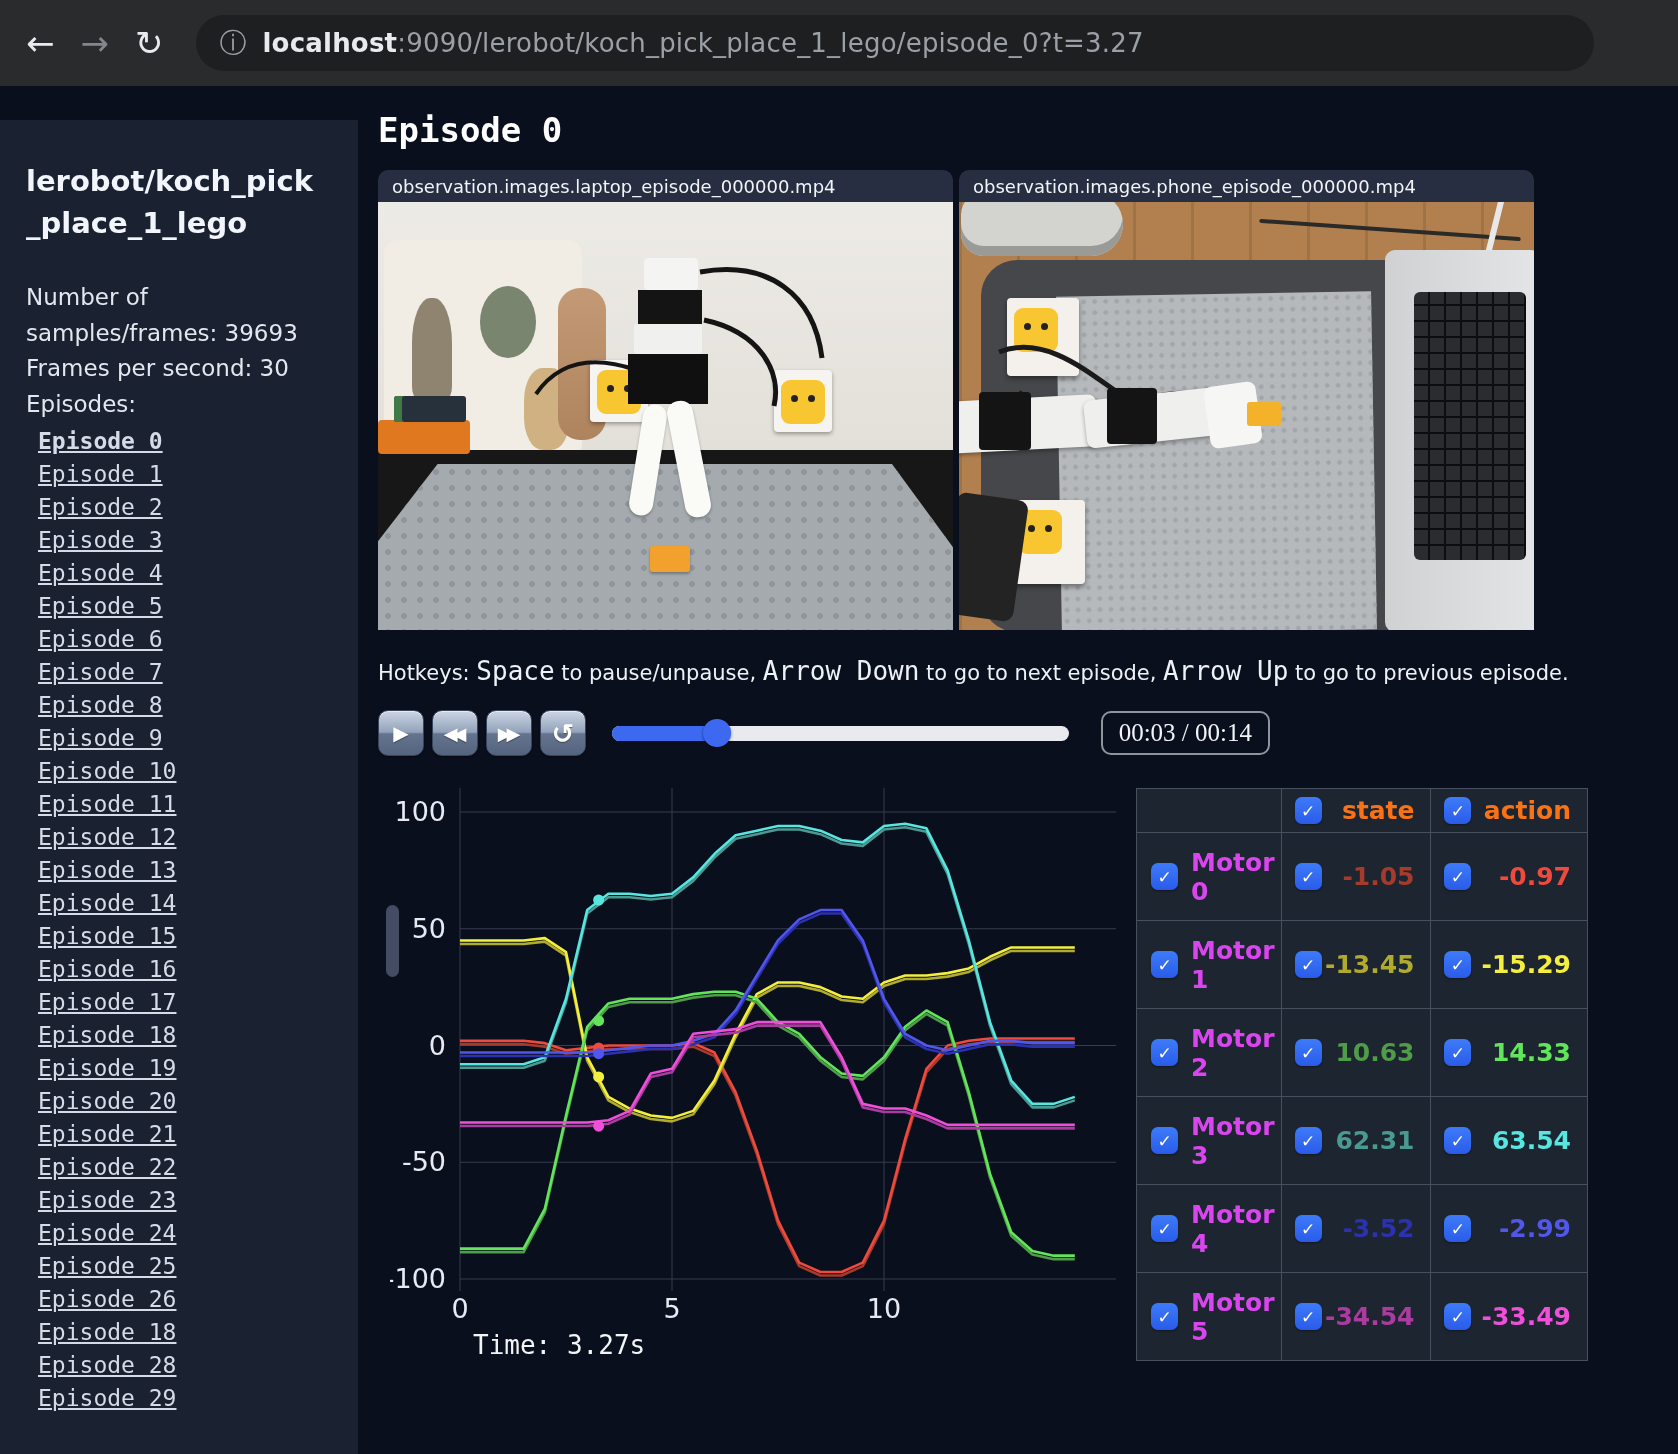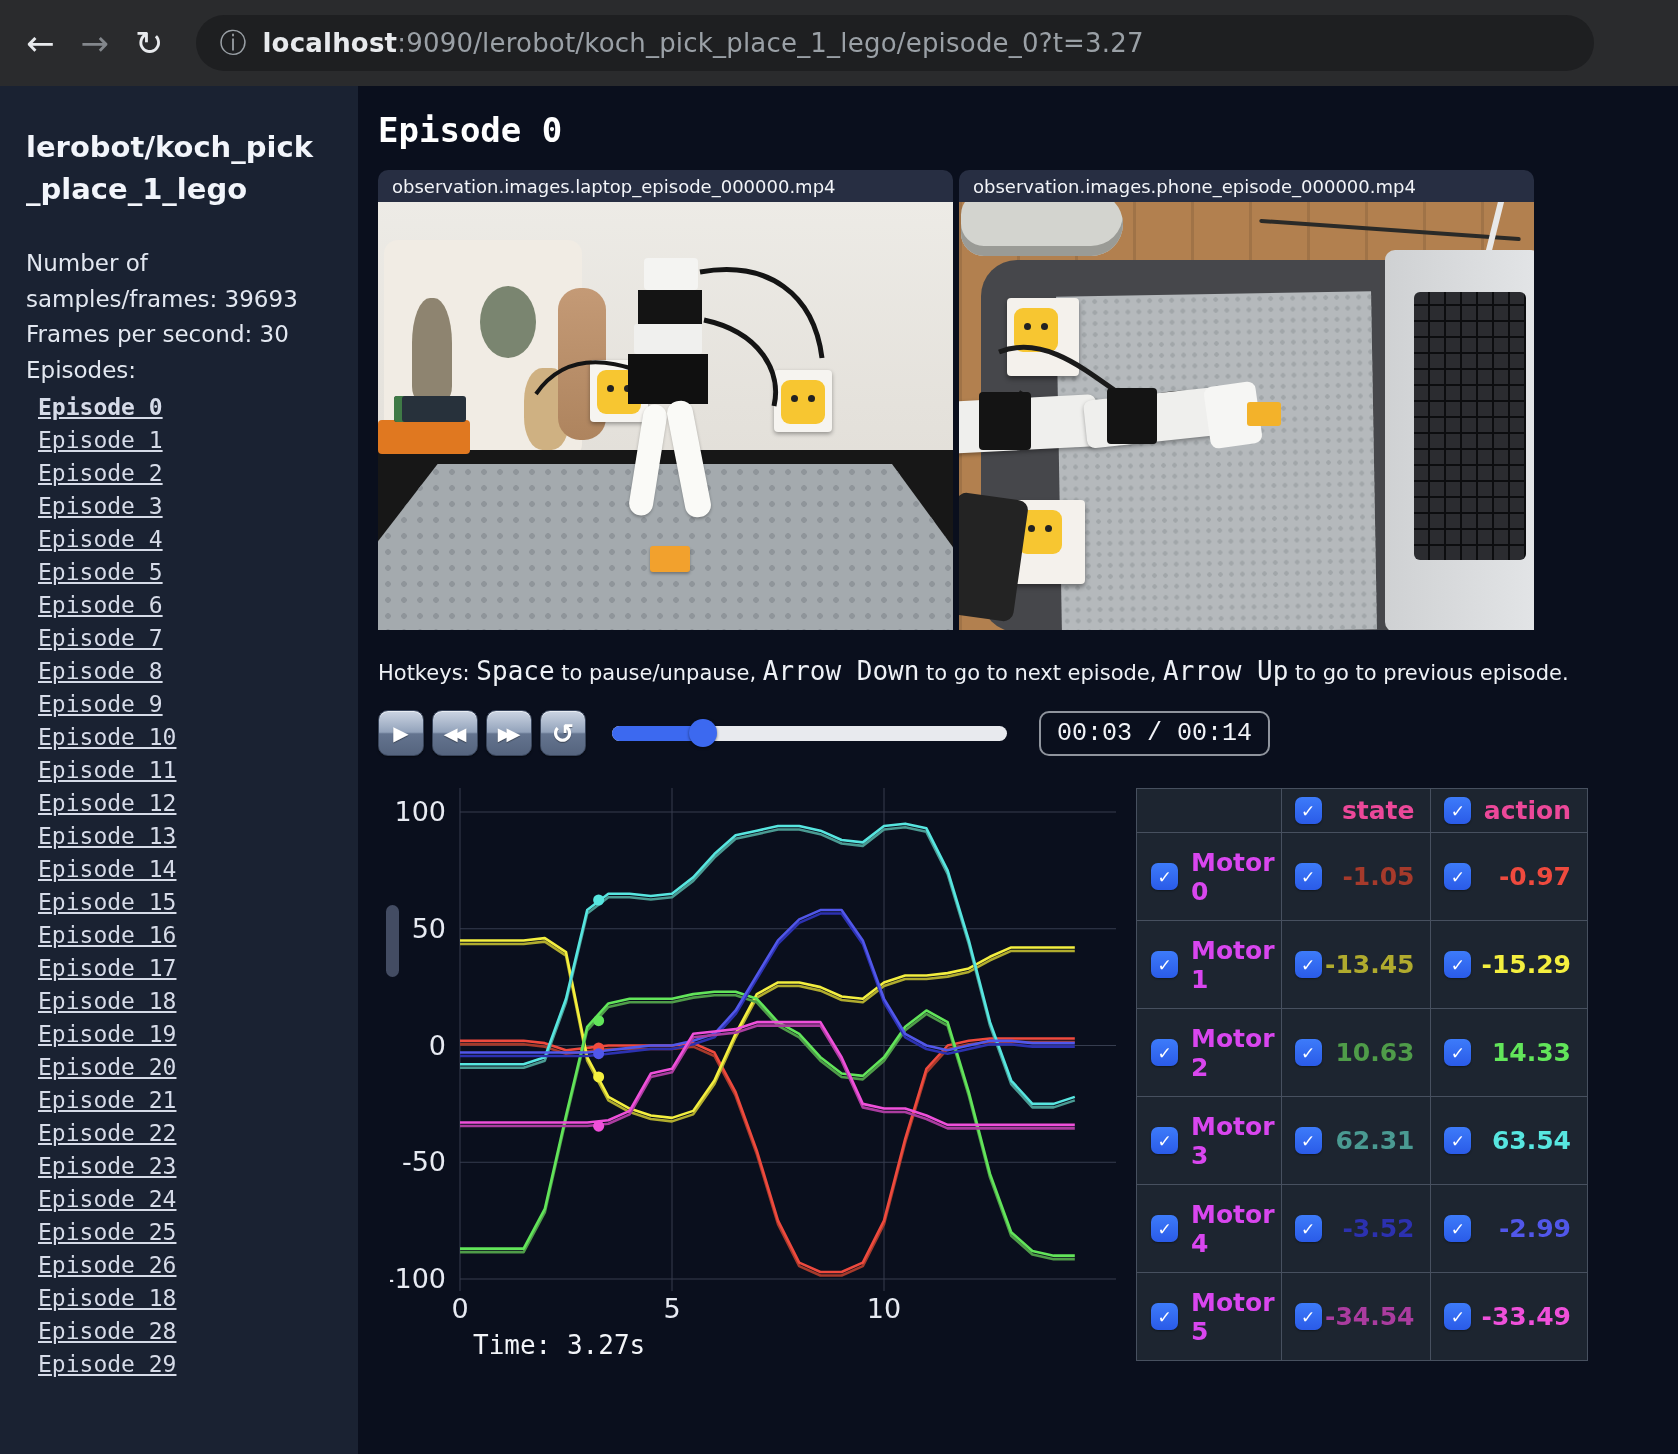--- a/index.html
+++ b/index.html
@@ -28,20 +28,21 @@
   .url-text { font-size:26px; color:#9aa0a6; letter-spacing:.2px; }
   .url-text b { color:#e8eaed; font-weight:600; }
 
   
   .layout { display:flex; height:1368px; }
 
   
   .sidebar {
     width:358px; min-width:358px; background:#1a2232; padding:26px 0 0 26px;
     overflow:hidden;
+    margin-top:34px;
   }
   .sidebar h1 {
     font-size:29px; font-weight:700; color:#f2f5fb; line-height:1.45;
     width:300px; word-break:break-all; margin:14px 0 36px;
   }
   .info-line { font-size:23px; color:#e2e7f0; line-height:1.55; width:306px; }
   .ep-list { display:block; margin-top:2px; padding-left:12px; }
   .ep-link {
     display:block; font-family:"DejaVu Sans Mono","Liberation Mono",monospace;
     font-size:23px; line-height:33px; color:#d6dbe8;
@@ -150,39 +151,39 @@
     color:#fff; display:flex; align-items:center; justify-content:center;
     font-size:20px; cursor:pointer; text-shadow:0 1px 1px rgba(0,0,0,.4);
   }
   .pbtn .dbl { letter-spacing:-5px; font-size:18px; padding-right:5px; }
   .pbtn .loop { font-size:27px; font-weight:700; }
   .slider { position:relative; flex:1; height:15px; margin:0 10px 0 18px; background:#e8eaee; border-radius:8px; cursor:pointer; }
   .slider-fill { position:absolute; left:0; top:0; bottom:0; background:#3c69f0; border-radius:8px; }
   .slider-thumb { position:absolute; top:-7px; width:28px; height:28px; border-radius:50%; background:#3c69f0; box-shadow:0 1px 3px rgba(0,0,0,.5); cursor:grab; }
   .timebox {
     margin-left:22px; border:2px solid #8f949d; border-radius:10px; padding:6px 16px;
-    font-family:Liberation Mono, monospace; font-size:25px; color:#f2f4f8; white-space:nowrap;text-align:center;
+    font-family:Liberation Serif, serif; font-size:25px; color:#f2f4f8; white-space:nowrap;text-align:center;
   }
 
   
   .bottom { display:flex; align-items:flex-start; margin-top:12px; }
   .chart-wrap { width:752px; position:relative; }
   #chart-svg { display:block; margin-left:12px; }
   #chart-svg text { font-family:"DejaVu Sans","Liberation Sans",sans-serif; }
   .time-label {
     font-family:"DejaVu Sans Mono","Liberation Mono",monospace;
     font-size:26px; color:#f2f4f8; margin:2px 0 0 95px;
   }
 
   .data-table { border-collapse:collapse; margin:20px 0 0 6px; width:452px; background:#1d2530; }
   .data-table th, .data-table td { border:1px solid #47505f; }
   .data-table thead th { height:44px; }
   .data-table tbody td { height:88px; }
   .hcell, .vcell { display:flex; align-items:center; justify-content:space-between; padding:0 16px 0 13px; }
-  .hlabel { font-size:25px; font-weight:700; color:#ec4899; }
+  .hlabel { font-size:25px; font-weight:700; color:#f97316; }
   .mcell { display:flex; align-items:center; gap:13px; padding-left:14px; }
   .mlabel { font-size:25px; font-weight:700; color:#d946ef; }
   .val { font-size:25px; font-weight:600; }
   .cb {
     width:27px; height:27px; min-width:27px; border-radius:7px;
     background:linear-gradient(#3d7bfa,#2a5be8);
     color:#fff; font-size:17px; font-weight:700;
     display:inline-flex; align-items:center; justify-content:center; cursor:pointer;
     box-shadow:0 1px 2px rgba(0,0,0,.4);
   }

